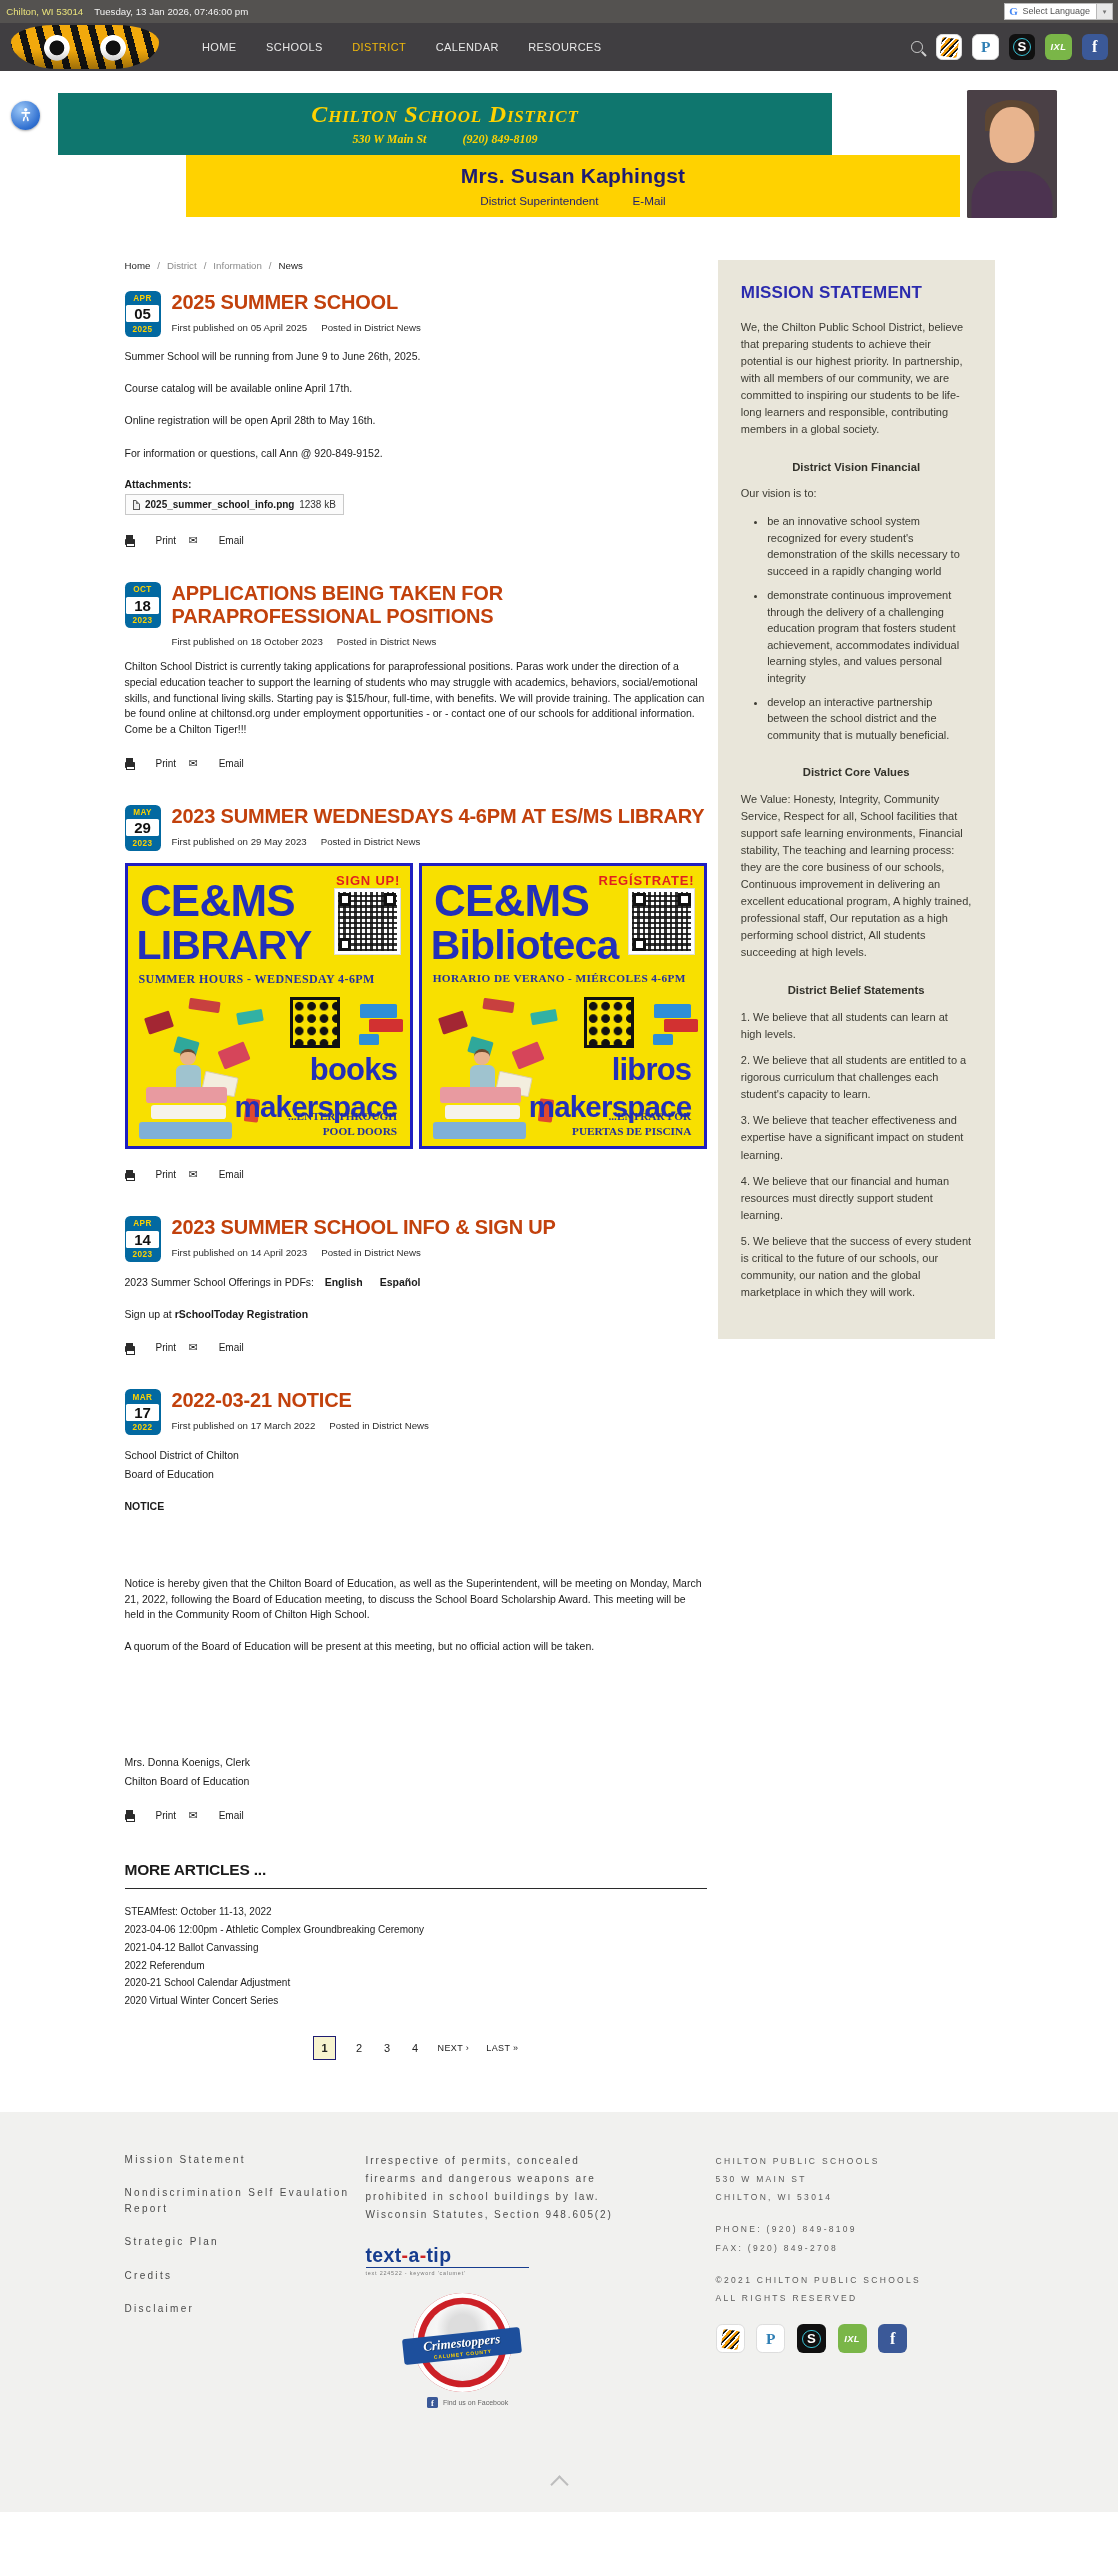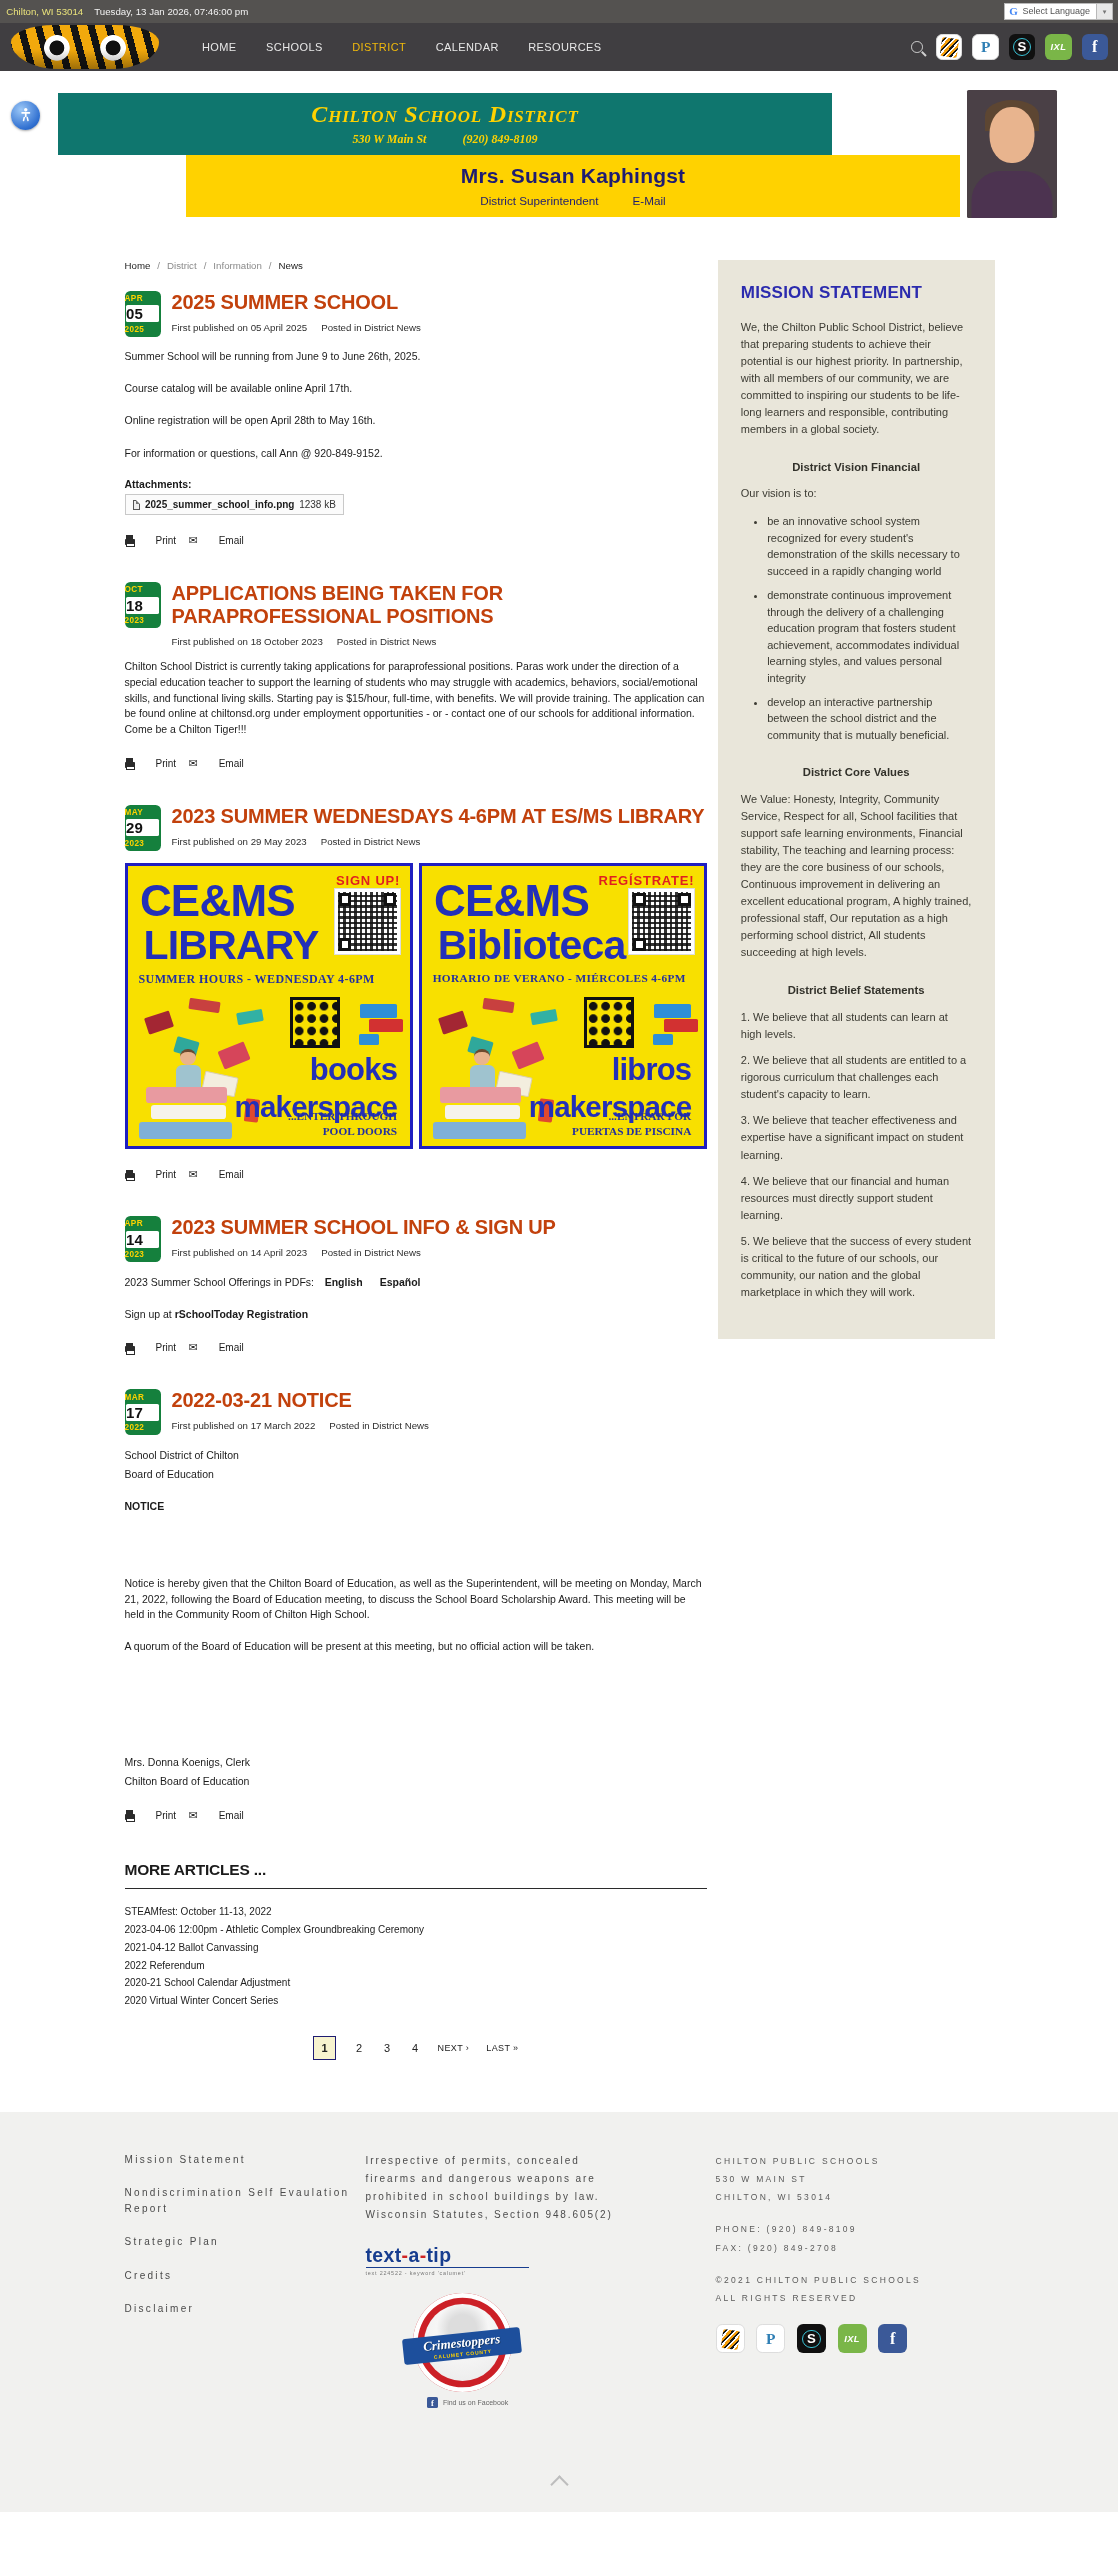--- a/index.html
+++ b/index.html
@@ -62,21 +62,21 @@
   .aside{width:277px;background:#e9e6da;padding:23px 23px 28px;align-self:flex-start}
 
   
   .crumbs{font-size:9.7px;margin-bottom:20px;display:flex;gap:7px;color:#8a8a8a}
   .crumbs .c{cursor:pointer}
   .crumbs .dark{color:#222}
 
   
   .article{margin-bottom:36px}
   .a-head{display:flex;gap:11px;margin-bottom:12.4px}
-  .badge{width:36px;border-radius:5.4px;background:#15803d;padding:2.3px 0;align-self:flex-start;flex:none}
+  .badge{width:36px;border-radius:5.4px;background:#0369a1;text-align:center;padding:2.3px 0;align-self:flex-start;flex:none}
   .badge .m,.badge .y{color:#ffd200;font-size:8.2px;font-weight:bold;letter-spacing:0.4px;padding:0.8px 0}
   .badge .d{background:#fff;color:#111;font-size:15px;font-weight:bold;margin:1.6px 1.6px;border-radius:1.6px}
   .a-title{font-size:20px;font-weight:bold;letter-spacing:-0.2px;line-height:1.15;color:#c2410c}
   .a-meta{font-size:9.7px;color:#2e2e2e;margin-top:7.8px;display:flex;gap:14px}
   .a-body p{font-size:10.5px;line-height:1.5;margin-bottom:16.3px}
   .a-body .tight{margin-bottom:3.1px}
   .att-label{font-weight:bold;font-size:10.5px;margin-bottom:4.7px}
   .att-chip{display:inline-flex;align-items:center;gap:4.7px;border:0.8px solid #c9c9c9;background:#fbfbfb;padding:3.9px 7px;font-size:10px;cursor:pointer}
   .doc-ic{width:7.8px;height:10px;border:0.8px solid #555;background:#eee;position:relative}
   .doc-ic::after{content:"";position:absolute;right:-0.8px;top:-0.8px;border:2.3px solid;border-color:#fff #fff #777 #777}
@@ -96,21 +96,21 @@
   .posters{display:flex;gap:6.2px;margin:4.7px 0 1.6px}
   .poster{position:relative;width:288px;height:286px;background:#f8e000;border:3.1px solid #1f1fc0;overflow:hidden;font-weight:bold}
   .p-signup{position:absolute;top:6.2px;right:9.3px;color:#e01f1f;font-size:13px;letter-spacing:0.8px;font-family:Liberation Sans, sans-serif}
   .p-qr{position:absolute;top:23px;right:9.3px;width:65px;height:65px;background:
       repeating-linear-gradient(0deg,rgba(17,17,17,.85) 0 2.3px,transparent 2.3px 5.4px),
       repeating-linear-gradient(90deg,rgba(17,17,17,.85) 0 2.3px,transparent 2.3px 5.4px),#fff;
       border:3.9px solid #fff;outline:0.8px solid #ddd}
   .p-qr i{position:absolute;width:12.4px;height:12.4px;border:3.1px solid #111;background:#fff}
   .p-qr i.tl{left:0.8px;top:0.8px}.p-qr i.tr{right:0.8px;top:0.8px}.p-qr i.bl{left:0.8px;bottom:0.8px}
   .p-t1{position:absolute;left:12.4px;top:14px;font-size:44px;color:#2330b8;line-height:.95;letter-spacing:-0.8px}
-  .p-t2{position:absolute;left:16px;top:56px;font-size:41px;color:#2330b8;letter-spacing:-0.8px}
+  .p-t2{position:absolute;left:9px;top:56px;font-size:41px;color:#2330b8;letter-spacing:-0.8px}
   .p-hours{position:absolute;left:11px;top:106px;font-size:12px;color:#23309f;font-family:"Liberation Serif",serif;letter-spacing:0.4px}
   .p-big1{position:absolute;right:12.4px;top:186px;font-size:31px;color:#2330b8;letter-spacing:-0.8px}
   .p-big2{position:absolute;right:12.4px;top:224px;font-size:29.5px;color:#2330b8;letter-spacing:-0.8px}
   .p-foot{position:absolute;right:12.4px;bottom:6.2px;text-align:right;font-size:11.3px;color:#23309f;font-family:"Liberation Serif",serif;line-height:1.4}
   .p-lego{position:absolute;left:162px;top:131px;width:50px;height:51px;border:3.9px solid #111;background:
       radial-gradient(circle at 6.2px 6.2px,#111 3.9px,transparent 4.7px) 0 0/12.4px 12.4px #f8e000}
   .p-brick{position:absolute;border-radius:1.6px}
   .bk{position:absolute;border-radius:1.6px}
   .stack{position:absolute;left:11px;bottom:7.8px;width:93px}
   .stack i{display:block;border-radius:3.1px;margin-top:2.3px}

